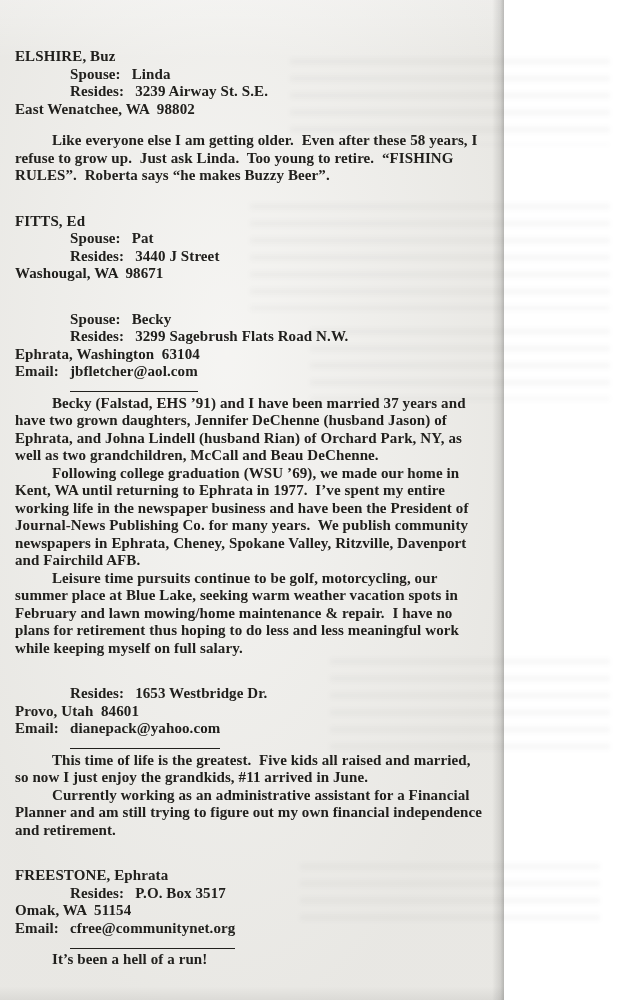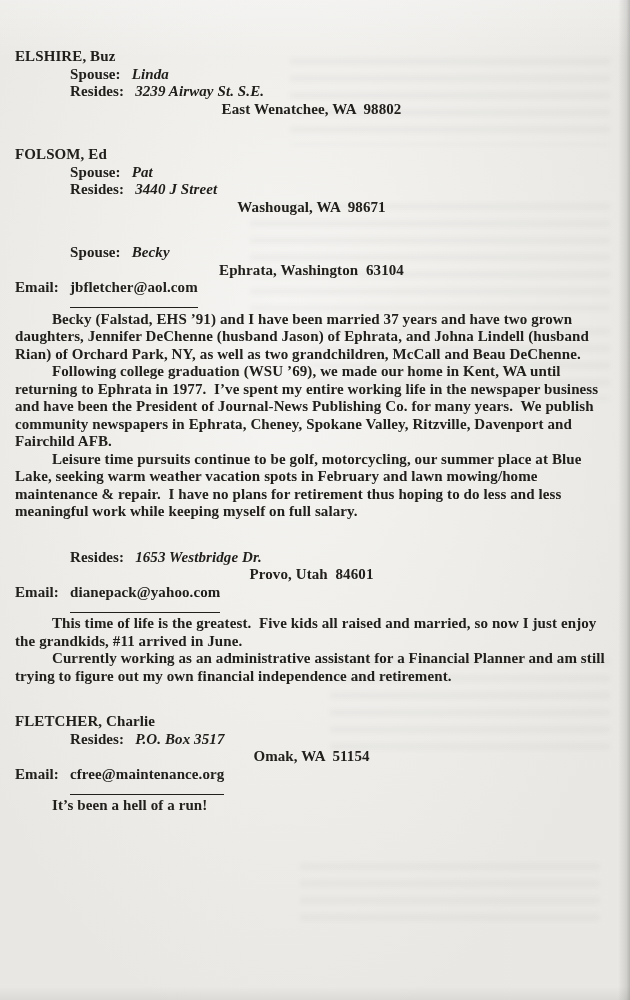--- a/index.html
+++ b/index.html
@@ -6,21 +6,21 @@
     margin: 0;
     padding: 0;
     width: 630px;
     height: 1000px;
     overflow: hidden;
     font-family: "Liberation Serif", serif;
   }
   .page {
     position: relative;
     box-sizing: border-box;
-    width: 630px;
+    width: 504px;
     height: 1000px;
     padding: 48px 22px 0 15px;
     background-color: #edece8;
     background-image:
       radial-gradient(ellipse at 45% 35%, rgba(255,255,255,0.45), rgba(0,0,0,0.02) 75%),
       linear-gradient(to bottom, rgba(255,255,255,0.35) 0%, rgba(0,0,0,0) 6%);
     color: #21201d;
     font-weight: bold;
     font-size: 15px;
     line-height: 17.5px;
@@ -56,22 +56,22 @@
   .g3 { left: 310px; top: 320px; width: 300px; height: 80px; }
   .g4 { left: 330px; top: 650px; width: 280px; height: 100px; }
   .g5 { left: 300px; top: 855px; width: 300px; height: 70px; }
 
   .content { position: relative; z-index: 1; }
 
   .entry + .entry { margin-top: 28px; }
   .entry-name { white-space: pre-wrap; }
   .detail { margin-left: 55px; }
   .detail .lbl { }
-  .detail .val { margin-left: 11px; white-space: pre-wrap; font-style: italic; }
-  .city { white-space: pre-wrap; text-align: center; }
+  .detail .val { margin-left: 11px; white-space: pre-wrap; }
+  .city { white-space: pre-wrap; }
   .email-line { }
   .email-line .val {
     margin-left: 11px;
     border-bottom: 1.6px solid #21201d;
     padding-bottom: 12px;
     white-space: pre-wrap;
   }
   .bio { margin-top: 14px; }
   .bio p {
     margin: 0;
@@ -93,36 +93,42 @@
 
     <div class="entry">
       <div class="entry-name">ELSHIRE, Buz</div>
       <div class="detail">
         <span class="lbl">Spouse:</span><span class="val">Linda</span>
       </div>
       <div class="detail">
         <span class="lbl">Resides:</span><span class="val">3239 Airway St. S.E.</span>
       </div>
       <div class="city">East Wenatchee, WA  98802</div>
+      <div class="bio">
+        <p>Like everyone else I am getting older.  Even after these 58 years, I refuse to grow up.  Just ask Linda.  Too young to retire.  “FISHING RULES”.  Roberta says “he makes Buzzy Beer”.</p>
+      </div>
     </div>
 
     <div class="entry">
-      <div class="entry-name">FOLSOM, Ed</div>
+      <div class="entry-name">FITTS, Ed</div>
       <div class="detail">
         <span class="lbl">Spouse:</span><span class="val">Pat</span>
       </div>
       <div class="detail">
         <span class="lbl">Resides:</span><span class="val">3440 J Street</span>
       </div>
       <div class="city">Washougal, WA  98671</div>
     </div>
 
     <div class="entry">
       <div class="detail">
         <span class="lbl">Spouse:</span><span class="val">Becky</span>
+      </div>
+      <div class="detail">
+        <span class="lbl">Resides:</span><span class="val">3299 Sagebrush Flats Road N.W.</span>
       </div>
       <div class="city">Ephrata, Washington  63104</div>
       <div class="email-line">
         <span class="lbl">Email:</span><span class="val">jbfletcher@aol.com</span>
       </div>
       <div class="bio">
         <p>Becky (Falstad, EHS ’91) and I have been married 37 years and have two grown daughters, Jennifer DeChenne (husband Jason) of Ephrata, and Johna Lindell (husband Rian) of Orchard Park, NY, as well as two grandchildren, McCall and Beau DeChenne.</p>
         <p>Following college graduation (WSU ’69), we made our home in Kent, WA until returning to Ephrata in 1977.  I’ve spent my entire working life in the newspaper business and have been the President of Journal-News Publishing Co. for many years.  We publish community newspapers in Ephrata, Cheney, Spokane Valley, Ritzville, Davenport and Fairchild AFB.</p>
         <p>Leisure time pursuits continue to be golf, motorcycling, our summer place at Blue Lake, seeking warm weather vacation spots in February and lawn mowing/home maintenance &amp; repair.  I have no plans for retirement thus hoping to do less and less meaningful work while keeping myself on full salary.</p>
       </div>
@@ -136,27 +142,27 @@
       <div class="email-line">
         <span class="lbl">Email:</span><span class="val">dianepack@yahoo.com</span>
       </div>
       <div class="bio">
         <p>This time of life is the greatest.  Five kids all raised and married, so now I just enjoy the grandkids, #11 arrived in June.</p>
         <p>Currently working as an administrative assistant for a Financial Planner and am still trying to figure out my own financial independence and retirement.</p>
       </div>
     </div>
 
     <div class="entry">
-      <div class="entry-name">FLETCHER, Charlie</div>
+      <div class="entry-name">FREESTONE, Ephrata</div>
       <div class="detail">
         <span class="lbl">Resides:</span><span class="val">P.O. Box 3517</span>
       </div>
       <div class="city">Omak, WA  51154</div>
       <div class="email-line">
-        <span class="lbl">Email:</span><span class="val">cfree@maintenance.org</span>
+        <span class="lbl">Email:</span><span class="val">cfree@communitynet.org</span>
       </div>
       <div class="bio">
         <p>It’s been a hell of a run!</p>
       </div>
     </div>
 
   </div>
 
   <div class="edge-right"></div>
   <div class="edge-bottom"></div>

